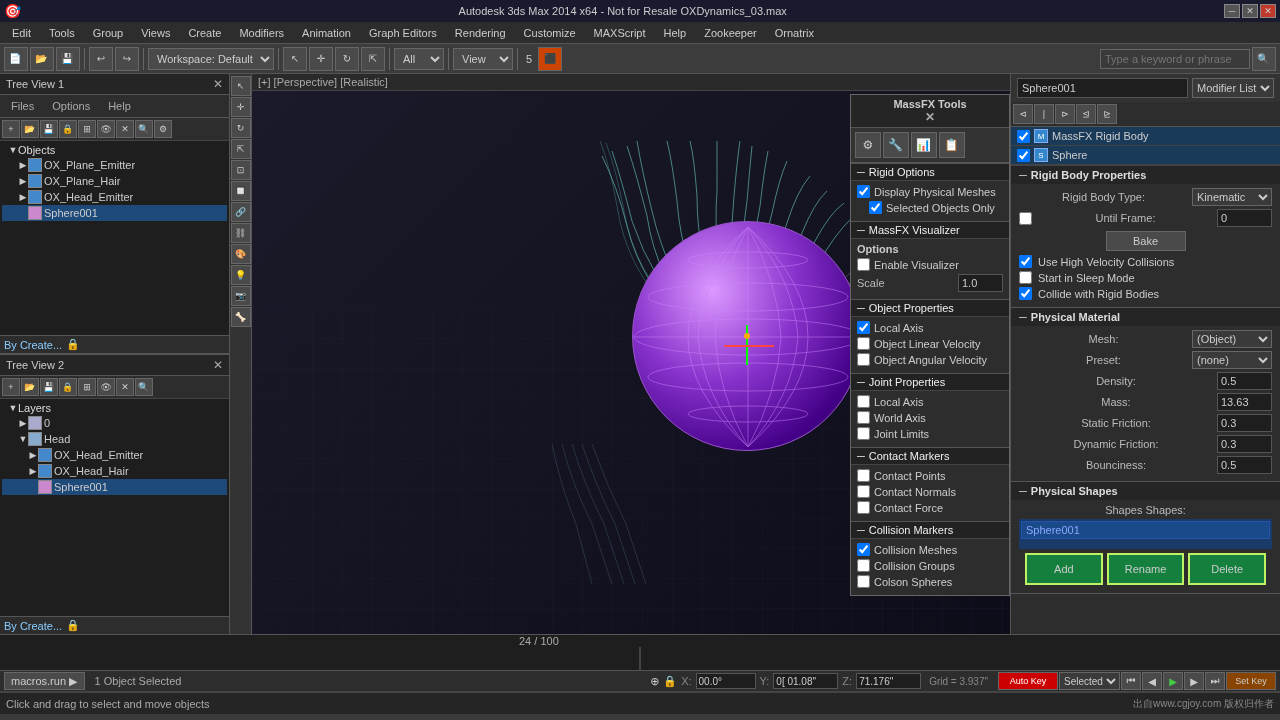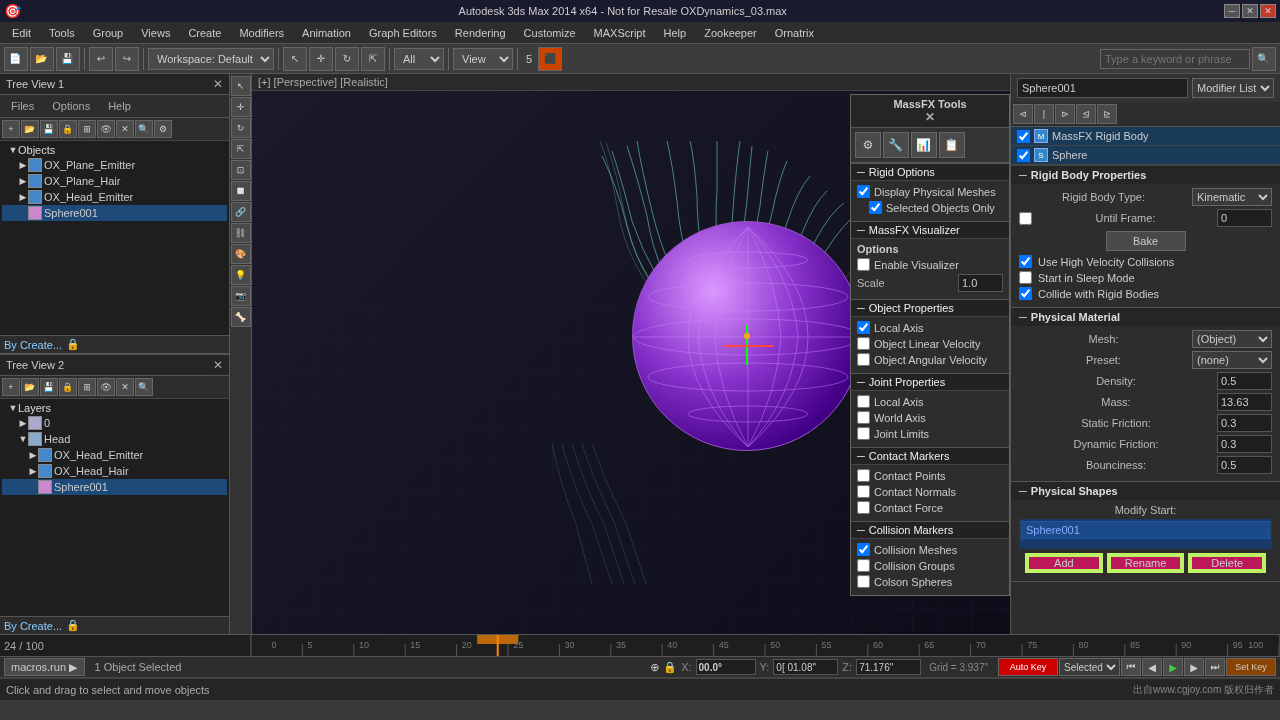--- a/index.html
+++ b/index.html
@@ -80,21 +80,21 @@
     .bc-btn { width: 20px; height: 18px; background: #4a4a4a; border: 1px solid #666; display: flex; align-items: center; justify-content: center; cursor: pointer; font-size: 10px; color: #ccc; }
     .modifier-entry { display: flex; align-items: center; padding: 2px 6px; background: #1a3a5a; border-bottom: 1px solid #444; }
     .modifier-icon { width: 14px; height: 14px; background: #5588cc; border: 1px solid #88aaee; margin-right: 4px; display: flex; align-items: center; justify-content: center; font-size: 8px; }
 
     
     .shapes-list { background: #1a3a6a; padding: 2px; min-height: 30px; }
     .shape-item { padding: 2px 4px; background: #1a4a8a; color: #88aaff; font-size: 11px; border: 1px solid #2255aa; }
 
     
     .action-btn-row { display: flex; gap: 4px; padding: 4px 6px; }
-    .action-btn { flex: 1; height: 20px; background: #be185d; border: 4px solid #bef264; color: #ccc; font-size: 11px; cursor: pointer; }
+    .action-btn { flex: 1; height: 32px; background: #15803d; border: 2px solid #bef264; color: #ccc; font-size: 11px; cursor: pointer; }
 
     
     ::-webkit-scrollbar { width: 8px; height: 8px; }
     ::-webkit-scrollbar-track { background: #1e1e1e; }
     ::-webkit-scrollbar-thumb { background: #555; border: 1px solid #444; }
 
     
     #graph-label { position: absolute; top: 30px; left: 350px; color: #ccc; font-size: 13px; font-weight: bold; border-bottom: 2px solid #888; padding-bottom: 2px; }
 
     
@@ -622,36 +622,36 @@
       </div>
     </div>
 
     <div class="right-prop-section">
       <div class="right-section-title">
         <span>─</span>
         <span>Physical Shapes</span>
       </div>
       <div class="right-section-body">
         <div class="rprop-row">
-          <span class="rprop-label">Modify Start:</span>
+          <span class="rprop-label">Shapes Shapes:</span>
         </div>
         <div class="shapes-list">
           <div class="shape-item">Sphere001</div>
         </div>
         <div class="action-btn-row">
           <button class="action-btn">Add</button>
           <button class="action-btn">Rename</button>
           <button class="action-btn">Delete</button>
         </div>
       </div>
     </div>
   </div>
 </div>
 
-<div id="timeline" style="height:22px; background:#1e1e1e; display:flex; align-items:center;">
+<div id="timeline" style="height:36px; background:#1e1e1e; display:flex; align-items:center;flex-direction:column;">
   <div style="width:250px; padding:0 4px; font-size:11px; color:#aaa; display:flex; align-items:center; gap:4px;">
     <span>24 / 100</span>
   </div>
   <div id="timeline-ruler" style="flex:1; height:100%; background:#1e1e1e; position:relative; border-left:1px solid #444; border-right:1px solid #444; cursor:pointer;">
 
     <div style="position:absolute; left:0; right:0; height:100%; display:flex; align-items:flex-end;">
       <svg width="100%" height="22">
 
         <line x1="0%" y1="0" x2="0%" y2="22" stroke="#555" stroke-width="1"></line>
         <text x="2%" y="14" fill="#777" font-size="9">0</text>
@@ -709,21 +709,21 @@
 
     <div style="display:flex; align-items:center; gap:2px; margin-right:8px;">
       <div style="height:18px; padding:0 6px; background:#4a4a4a; border:1px solid #666; color:#ccc; font-size:11px; display:flex; align-items:center; cursor:pointer;">macros.run ▶</div>
     </div>
     <div style="flex:1; color:#aaa; font-size:11px;">1 Object Selected</div>
 
     <div style="display:flex; gap:4px; align-items:center;">
       <span>⊕</span>
       <span>🔒</span>
       <span style="color:#888;">X:</span>
-      <input type="text" style="width: 60px; height: 16px; background: rgb(30, 30, 30); border: 1px solid rgb(85, 85, 85); color: rgb(204, 204, 204); font-size: 10px; padding: 0px 2px; font-weight: bold;" value="00.0°">
+      <input type="text" style="width: 60px; height: 16px; background: rgb(30, 30, 30); border: 1px solid rgb(85, 85, 85); color: rgb(204, 204, 204); font-size: 10px; padding: 0px 2px;" value="00.0°">
       <span style="color:#888;">Y:</span>
       <input type="text" style="width: 65px; height: 16px; background: rgb(30, 30, 30); border: 1px solid rgb(85, 85, 85); color: rgb(204, 204, 204); font-size: 10px; padding: 0px 2px;" value="0[ 01.08&quot;">
       <span style="color:#888;">Z:</span>
       <input type="text" style="width: 65px; height: 16px; background: rgb(30, 30, 30); border: 1px solid rgb(85, 85, 85); color: rgb(204, 204, 204); font-size: 10px; padding: 0px 2px;" value="71.176&quot;">
       <span style="color:#888; font-size:10px; margin-left:4px;">Grid = 3.937"</span>
     </div>
 
     <div style="display:flex; gap:1px; align-items:center; margin-left:8px;">
       <div class="bc-btn" style="width:60px; background:#cc0000; color:#fff; font-size:9px;">Auto Key</div>
       <select style="height:18px; background:#3a3a3a; border:1px solid #666; color:#ccc; font-size:10px;">

